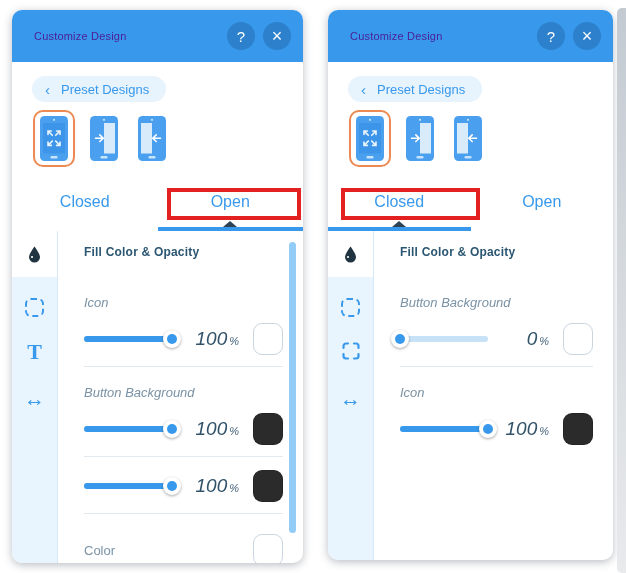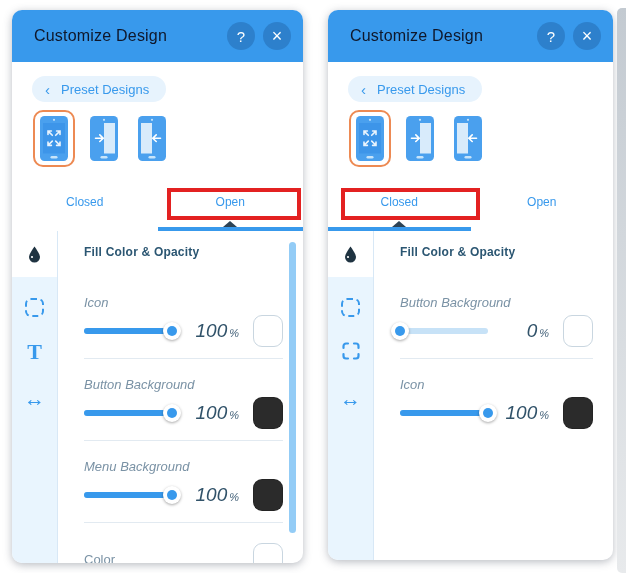--- a/index.html
+++ b/index.html
@@ -12,21 +12,21 @@
     box-shadow:0 2px 8px rgba(70,80,95,.38);overflow:hidden;
     display:flex;flex-direction:column;
   }
   #panel-left{left:12px;width:291px;height:553px;}
   #panel-right{left:328px;width:285px;height:550px;}
 
   .panel-header{
     height:52px;flex:0 0 52px;background:#3899EC;display:flex;align-items:center;
     padding:0 12px 0 22px;box-sizing:border-box;
   }
-  .panel-title{color:#0f172a;font-size:16px;flex:1;letter-spacing:.2px;}
+  .panel-title{color:#4c1d95;font-size:11px;flex:1;letter-spacing:.2px;}
   .hdr-btn{
     width:28px;height:28px;border-radius:50%;background:#2D80CC;color:#fff;
     display:flex;align-items:center;justify-content:center;font-size:15px;
     margin-left:8px;cursor:pointer;user-select:none;
   }
   .hdr-btn.close{font-size:18px;}
 
   .back-pill{
     margin:14px 0 0 20px;align-self:flex-start;display:inline-flex;align-items:center;
     height:26px;padding:0 17px 0 13px;background:#E7F3FD;border-radius:13px;
@@ -39,21 +39,21 @@
     width:42px;height:57px;border:2px solid #ED8A53;border-radius:10px;
     box-sizing:border-box;display:flex;align-items:center;justify-content:center;
   }
   .preset{display:flex;align-items:center;justify-content:center;cursor:pointer;}
   .preset.p2{margin-left:15px;}
   .preset.p3{margin-left:20px;}
 
   .tabs{margin-top:10px;height:50px;flex:0 0 50px;display:flex;}
   .tab{
     flex:1;display:flex;align-items:center;justify-content:center;
-    color:#3899EC;font-size:12px;cursor:pointer;
+    color:#3899EC;font-size:16px;cursor:pointer;
   }
   .tab-indicator{height:4px;flex:0 0 4px;width:50%;background:#3899EC;position:relative;}
   .tab-indicator.right{margin-left:50%;}
   .tab-indicator .notch{
     position:absolute;top:-6px;left:50%;transform:translateX(-50%);
     width:0;height:0;border-left:7px solid transparent;border-right:7px solid transparent;
     border-bottom:6px solid #2C4356;
   }
 
   .content{flex:1;display:flex;min-height:0;}
@@ -69,21 +69,21 @@
   .dashed-square{width:19px;height:19px;border:2px dashed #3899EC;border-radius:6px;box-sizing:border-box;}
   .serif-t{font-family:"Liberation Serif", serif;font-weight:bold;font-size:22px;color:#3899EC;line-height:20px;}
   .h-arrows{font-size:21px;color:#3899EC;line-height:20px;}
 
   .main{flex:1;padding:0 20px 0 26px;min-width:0;}
   .section-title{margin-top:14px;font-size:12px;font-weight:bold;color:#2B5672;letter-spacing:.2px;}
 
   .ctrl-row{margin-top:18px;font-style:italic;}
   .ctrl-row.first{margin-top:36px;}
   .ctrl-label{font-size:13px;color:#7A92A5;}
-  .ctrl-line{display:flex;align-items:center;margin-top:12px;height:18px;}
+  .ctrl-line{display:flex;align-items:center;margin-top:20px;height:18px;}
   .slider{width:88px;flex:0 0 88px;display:flex;align-items:center;cursor:pointer;}
   .track{width:88px;height:6px;border-radius:3px;background:#C7E2F7;position:relative;}
   .fill{height:6px;border-radius:3px;background:#3899EC;position:relative;}
   .handle{
     position:absolute;right:-9px;top:50%;transform:translateY(-50%);
     width:18px;height:18px;background:#fff;border-radius:50%;
     box-shadow:0 1px 3px rgba(0,0,0,.35);cursor:pointer;
   }
   .handle::after{
     content:"";position:absolute;left:4px;top:4px;width:10px;height:10px;
@@ -218,21 +218,20 @@
                 </div>
               </div>
           </div>
           <div class="value"><span>100</span><span class="unit">%</span></div>
           <div class="swatch" style="background: rgb(43, 43, 43); border-color: rgba(0, 0, 0, 0.15);"></div>
         </div>
         <div class="divider"></div>
       </div>
 
       <div class="ctrl-row">
-        <div class="ctrl-label">Menu Background</div>
         <div class="ctrl-line">
           <div class="slider">
             <div class="track">
                 <div class="fill" style="width: 100%;">
                   <div class="handle"></div>
                 </div>
               </div>
           </div>
           <div class="value"><span>100</span><span class="unit">%</span></div>
           <div class="swatch" style="background: rgb(43, 43, 43); border-color: rgba(0, 0, 0, 0.15);"></div>

